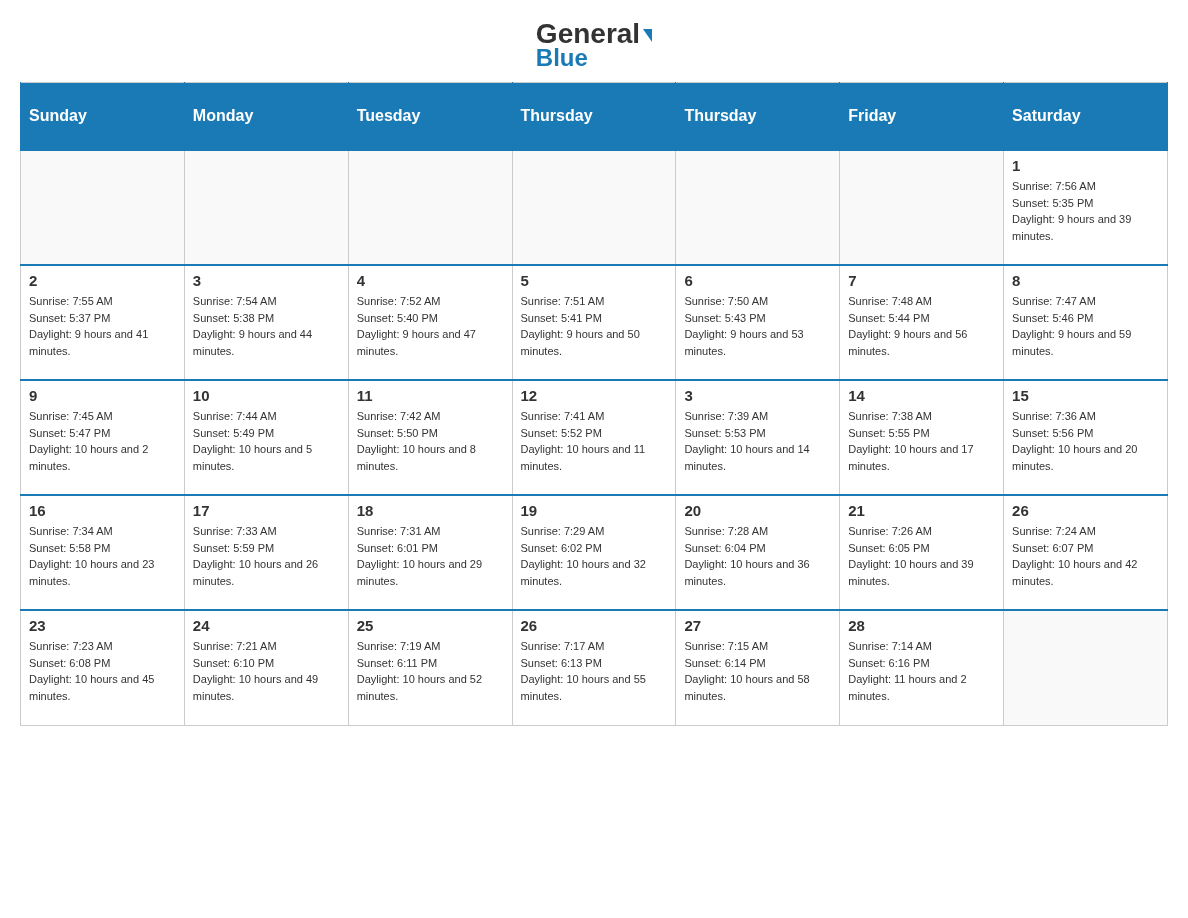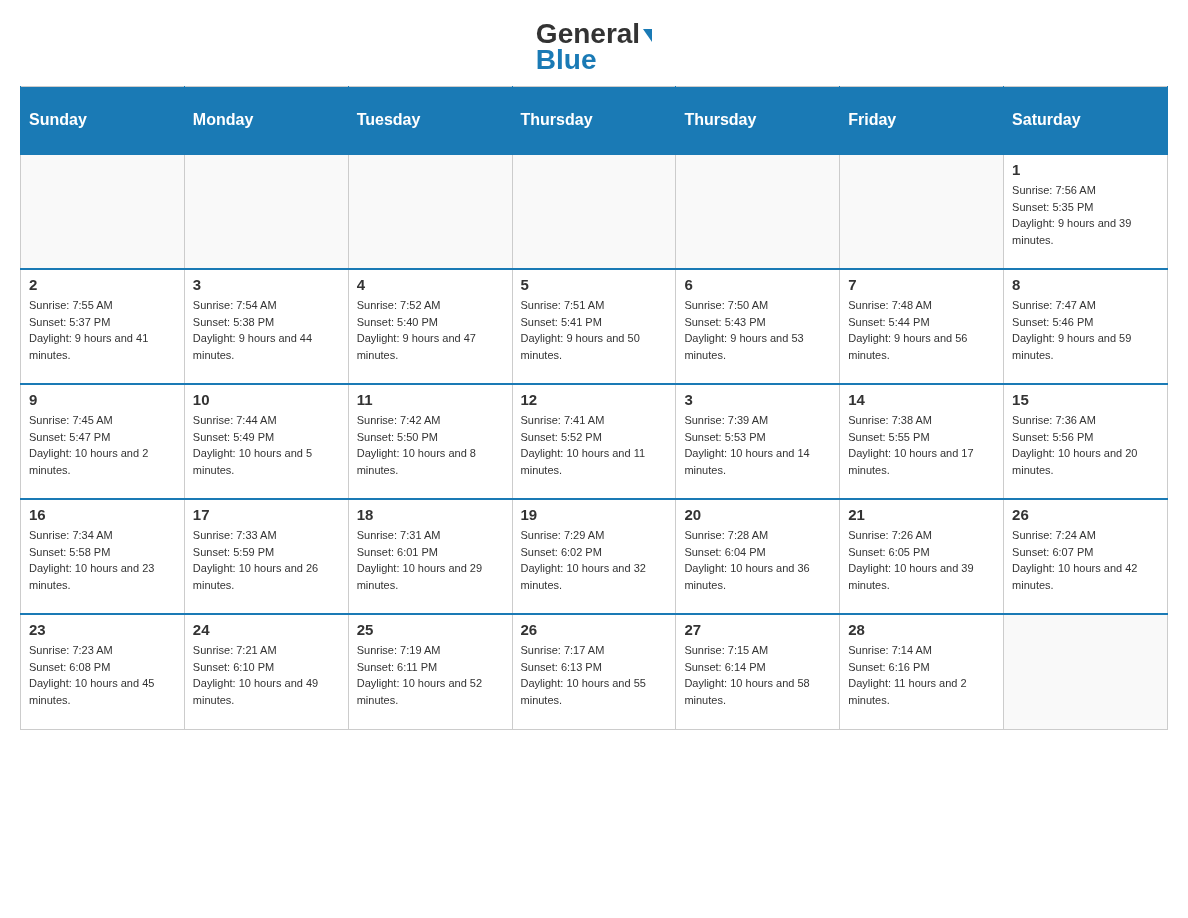--- a/index.html
+++ b/index.html
@@ -22,21 +22,21 @@
       flex-direction: column;
       align-items: flex-start;
     }
     .logo-text {
       font-size: 28px;
       font-weight: bold;
       color: #333;
       line-height: 1;
     }
     .logo-bottom {
-      font-size: 28px;
+      font-size: 24px;
       font-weight: bold;
       color: #1a7ab5;
       margin-top: -4px;
     }
     .title-section {
       text-align: right;
     }
     .month-year {
       font-size: 48px;
       font-weight: bold;

